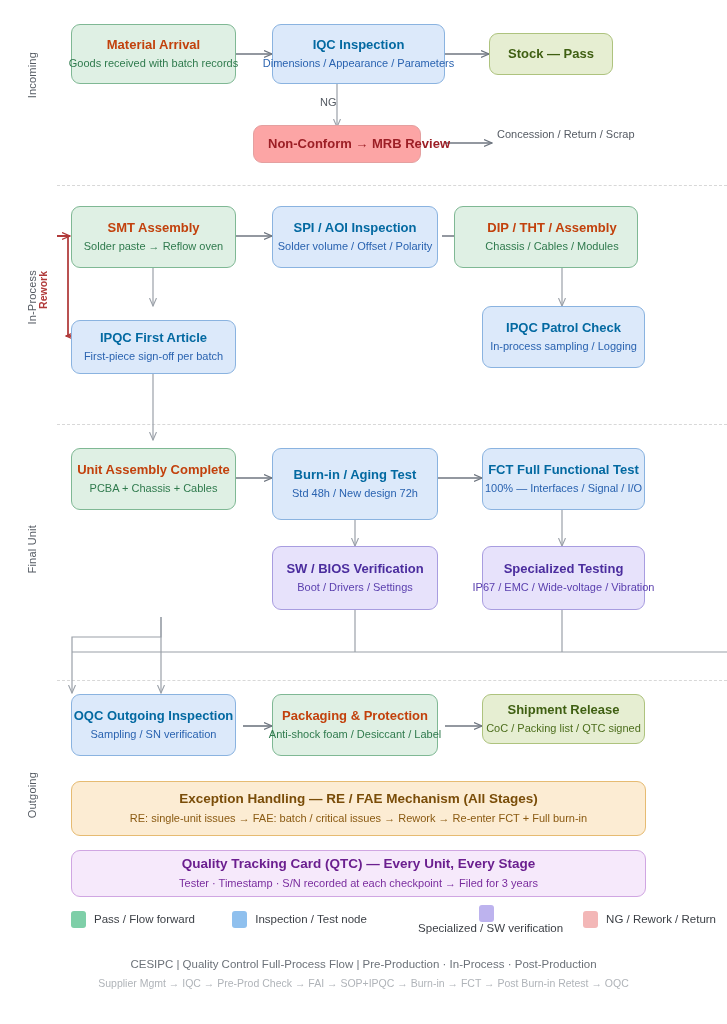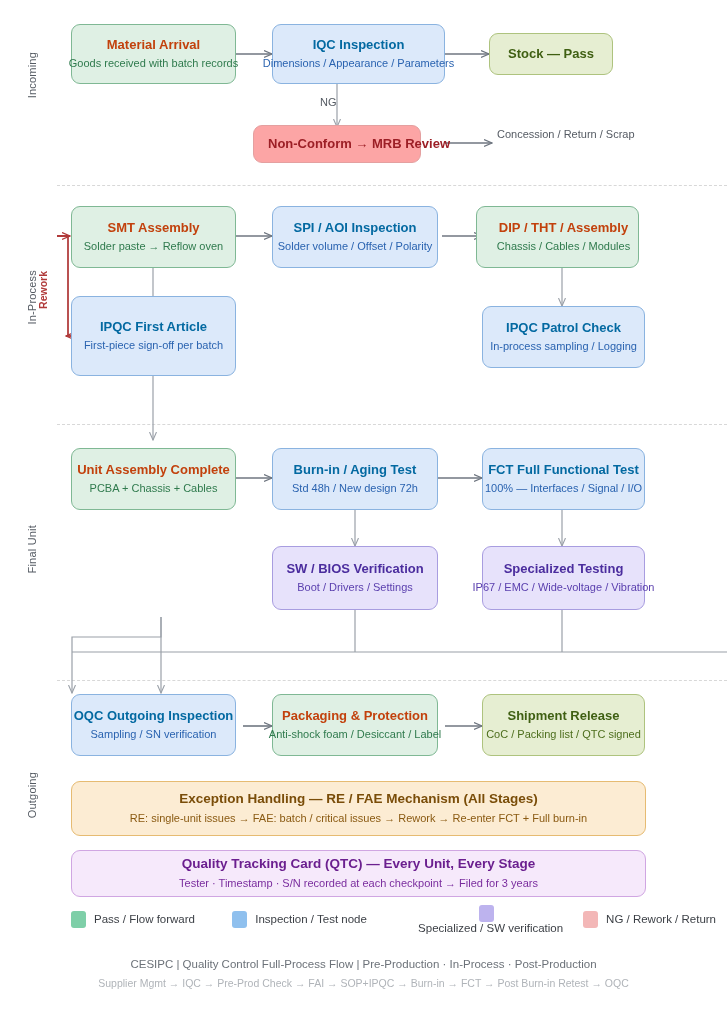--- a/index.html
+++ b/index.html
@@ -240,41 +240,41 @@
   <div class="node v-green" style="left:71px; top:206px; width:165px; height:62px;">
     <div class="ttl">SMT Assembly</div>
     <div class="sub">Solder paste → Reflow oven</div>
   </div>
 
   <div class="node v-blue" style="left:272px; top:206px; width:166px; height:62px;">
     <div class="ttl">SPI / AOI Inspection</div>
     <div class="sub">Solder volume / Offset / Polarity</div>
   </div>
 
-  <div class="node v-green" style="left:476px; top:206px; width:163px; height:62px;padding-left:14px;">
+  <div class="node v-green" style="left:454px; top:206px; width:184px; height:62px;padding-left:14px;">
     <div class="ttl">DIP / THT / Assembly</div>
     <div class="sub">Chassis / Cables / Modules</div>
   </div>
 
-  <div class="node v-blue" style="left:71px; top:296px; width:165px; height:80px;">
+  <div class="node v-blue" style="left:71px; top:320px; width:165px; height:54px;">
     <div class="ttl">IPQC First Article</div>
     <div class="sub">First-piece sign-off per batch</div>
   </div>
 
   <div class="node v-blue" style="left:482px; top:306px; width:163px; height:62px;">
     <div class="ttl">IPQC Patrol Check</div>
     <div class="sub">In-process sampling / Logging</div>
   </div>
 
   <div class="node v-green" style="left:71px; top:448px; width:165px; height:62px;">
     <div class="ttl">Unit Assembly Complete</div>
     <div class="sub">PCBA + Chassis + Cables</div>
   </div>
 
-  <div class="node v-blue" style="left:272px; top:448px; width:166px; height:62px;">
+  <div class="node v-blue" style="left:272px; top:448px; width:166px; height:72px;">
     <div class="ttl">Burn-in / Aging Test</div>
     <div class="sub">Std 48h / New design 72h</div>
   </div>
 
   <div class="node v-blue" style="left:482px; top:448px; width:163px; height:62px;">
     <div class="ttl">FCT Full Functional Test</div>
     <div class="sub">100% — Interfaces / Signal / I/O</div>
   </div>
 
   <div class="node v-purple" style="left:272px; top:546px; width:166px; height:64px;">
@@ -290,21 +290,21 @@
   <div class="node v-blue" style="left:71px; top:694px; width:165px; height:62px;">
     <div class="ttl">OQC Outgoing Inspection</div>
     <div class="sub">Sampling / SN verification</div>
   </div>
 
   <div class="node v-green" style="left:272px; top:694px; width:166px; height:62px;">
     <div class="ttl">Packaging &amp; Protection</div>
     <div class="sub">Anti-shock foam / Desiccant / Label</div>
   </div>
 
-  <div class="node v-olive" style="left:482px; top:694px; width:163px; height:62px;">
+  <div class="node v-olive" style="left:482px; top:694px; width:163px; height:50px;">
     <div class="ttl">Shipment Release</div>
     <div class="sub">CoC / Packing list / QTC signed</div>
   </div>
 
   <div class="node v-amber banner" style="left:71px; top:781px; width:575px; height:55px;">
     <div class="ttl">Exception Handling — RE / FAE Mechanism (All Stages)</div>
     <div class="sub">RE: single-unit issues → FAE: batch / critical issues → Rework → Re-enter FCT + Full burn-in</div>
   </div>
 
   <div class="node v-lilac banner" style="left:71px; top:850px; width:575px; height:47px;">

